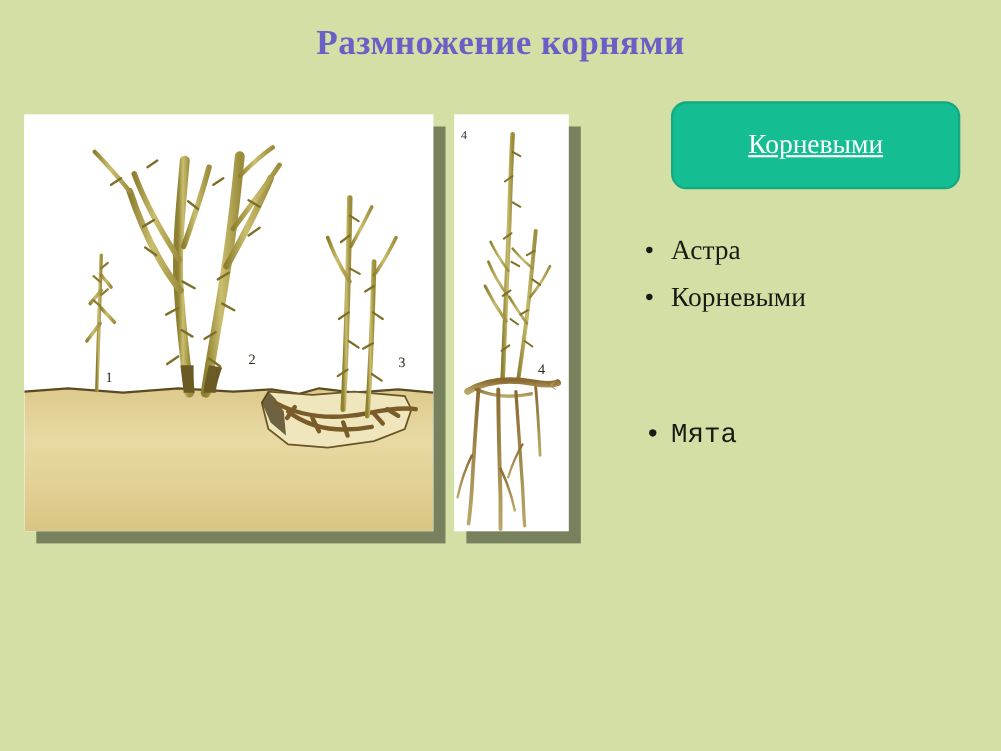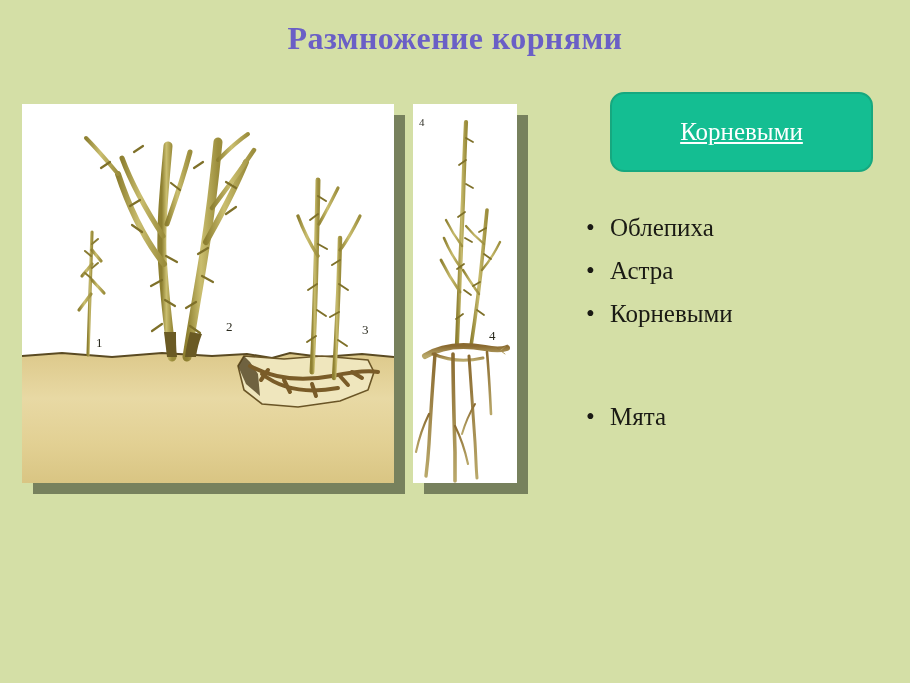--- a/index.html
+++ b/index.html
@@ -105,21 +105,21 @@
   }
   .bullet::before {
     content: "\2022";
     position: absolute;
     left: 2px;
     top: 0;
     font-size: 25px;
     line-height: 43px;
     color: #1a1a14;
   }
-  .bullet.spaced { margin-top: 60px; }
+  .bullet.spaced { margin-top: 82px; font-family: Liberation Mono, monospace; }
 </style>
 </head>
 <body>
 
 <div class="slide">
 
   <div class="slide-title">Размножение корнями</div>
 
   <div class="figure figure-main">
     <svg class="fig-svg" viewBox="0 0 372 379" preserveAspectRatio="none">
@@ -291,19 +291,18 @@
       <text x="76" y="236" font-family="Liberation Serif, serif" font-size="13" fill="#2a2a1e">4</text>
       <text x="6" y="22" font-family="Liberation Serif, serif" font-size="11" fill="#33332a">4</text>
     </svg>
   </div>
 
   <div class="callout">
     <span class="callout-line">Корневыми</span>
   </div>
 
   <ul class="bullets">
-    <li class="bullet">Облепиха</li>
     <li class="bullet">Астра</li>
     <li class="bullet">Корневыми</li>
     <li class="bullet spaced">Мята</li>
   </ul>
 
 </div>
 
 </body></html>

